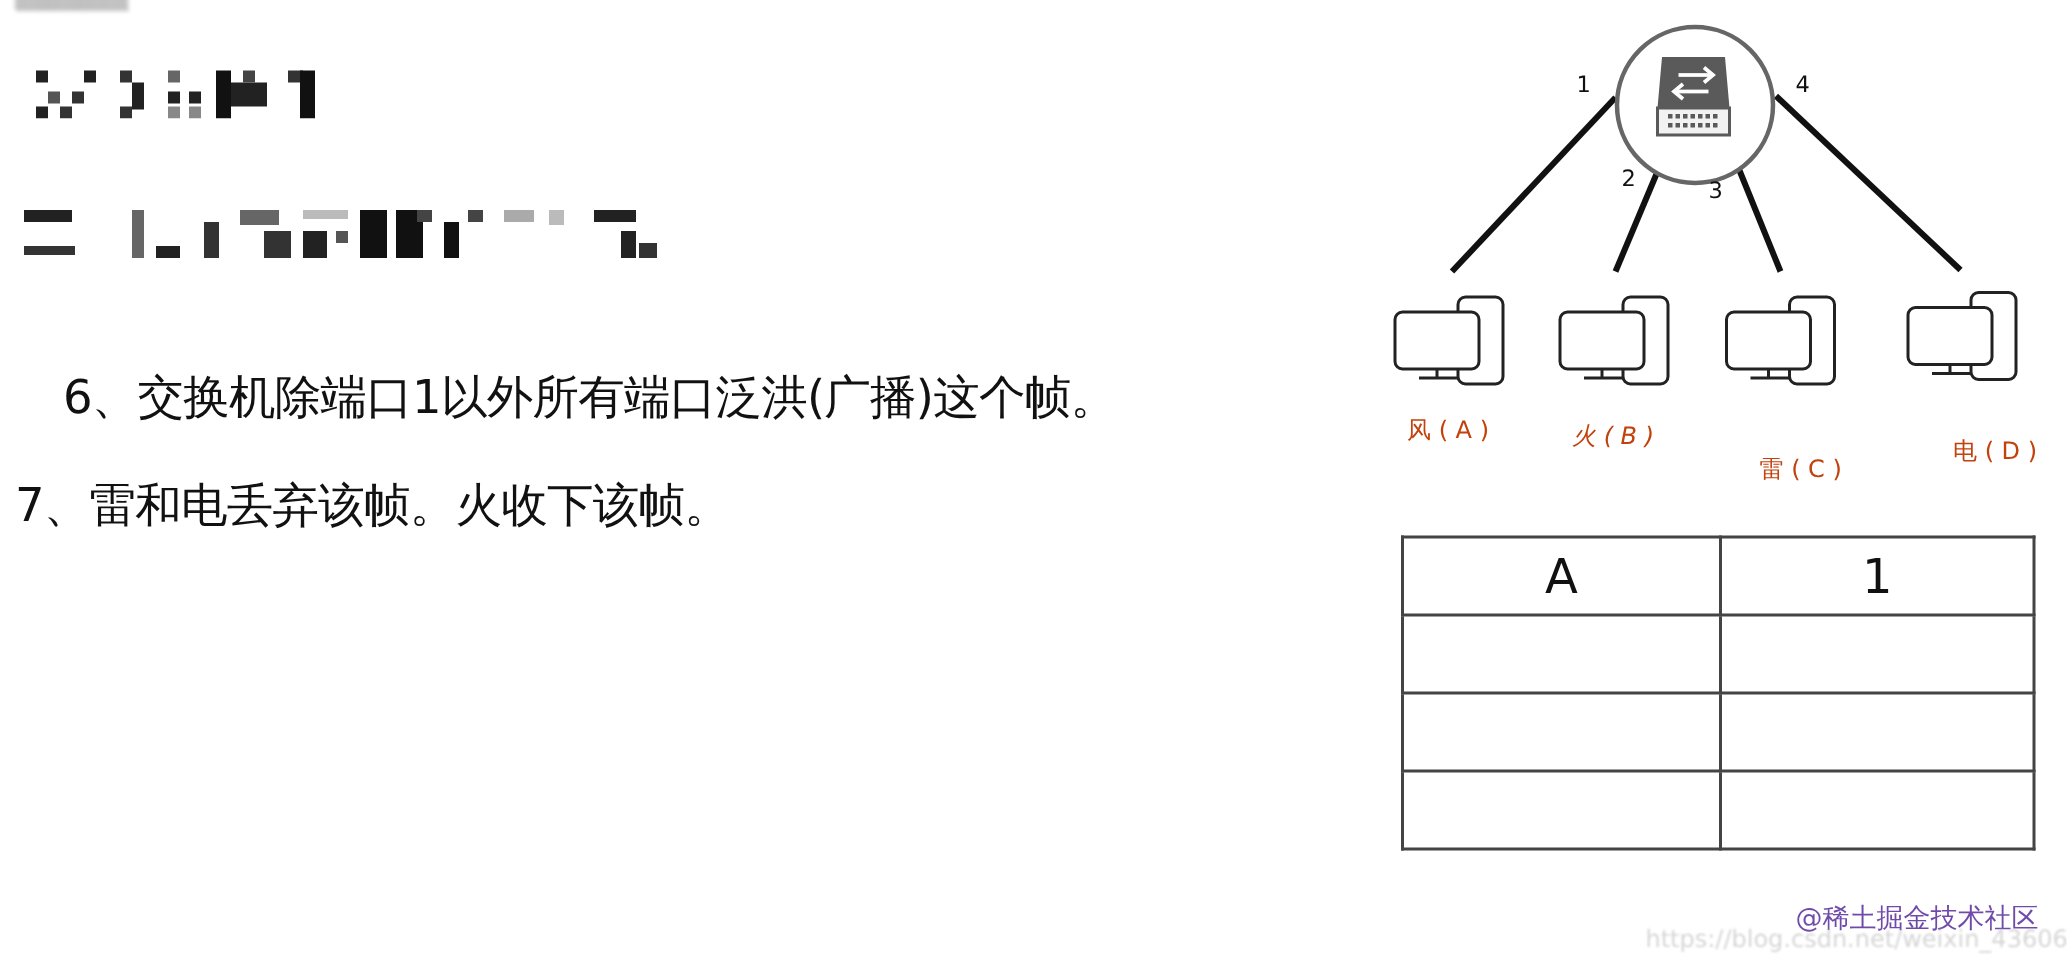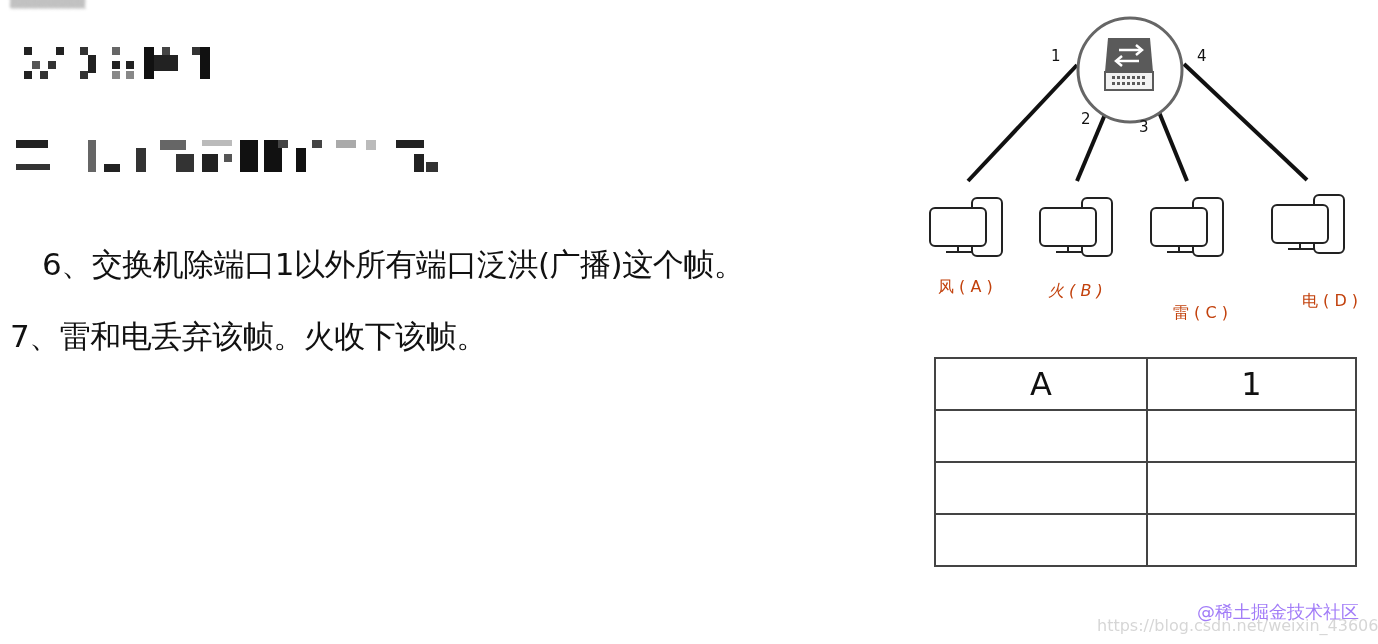--- a/index.html
+++ b/index.html
@@ -7,21 +7,21 @@
          font-family: "DejaVu Sans", "Liberation Sans", sans-serif; color: #111; }
   .abs { position: absolute; }
   .faint-top { left: 10px; top: -8px; font-size: 14px; color: #888; filter: blur(1.5px); }
   .line-text { left: 10px; font-size: 31px; letter-spacing: -0.5px; color: #111; white-space: nowrap; }
   .port-num { font-size: 15px; color: #111; }
   .pc-label { font-size: 16px; color: #c2410c; white-space: nowrap; }
   table.mac { position: absolute; left: 934px; top: 357px; width: 423px; border-collapse: collapse; }
   table.mac td, table.mac th { border: 2px solid #444; height: 50px; text-align: center;
          font-size: 32px; font-weight: normal; color: #111; padding: 0; }
   table.mac th:first-child, table.mac td:first-child { width: 210px; }
-  .wm1 { left: 1197px; top: 600px; font-size: 18px; color: #8b5cf6; opacity: 0.8; }
+  .wm1 { left: 1197px; top: 600px; font-size: 18px; color: #4c1d95; opacity: 0.8; }
   .wm2 { left: 1097px; top: 616px; font-size: 16px; color: #bbb; opacity: 0.6; filter: blur(0.6px); }
 </style>
 </head>
 <body>
 
 <div class="abs faint-top">▒▒▒▒▒▒▒</div>
 
 <div class="abs" style="left:22px; top:45px;">
   <svg width="200" height="34" viewBox="0 0 200 34">
     <rect x="2" y="2" width="8" height="8" fill="#222"></rect>

